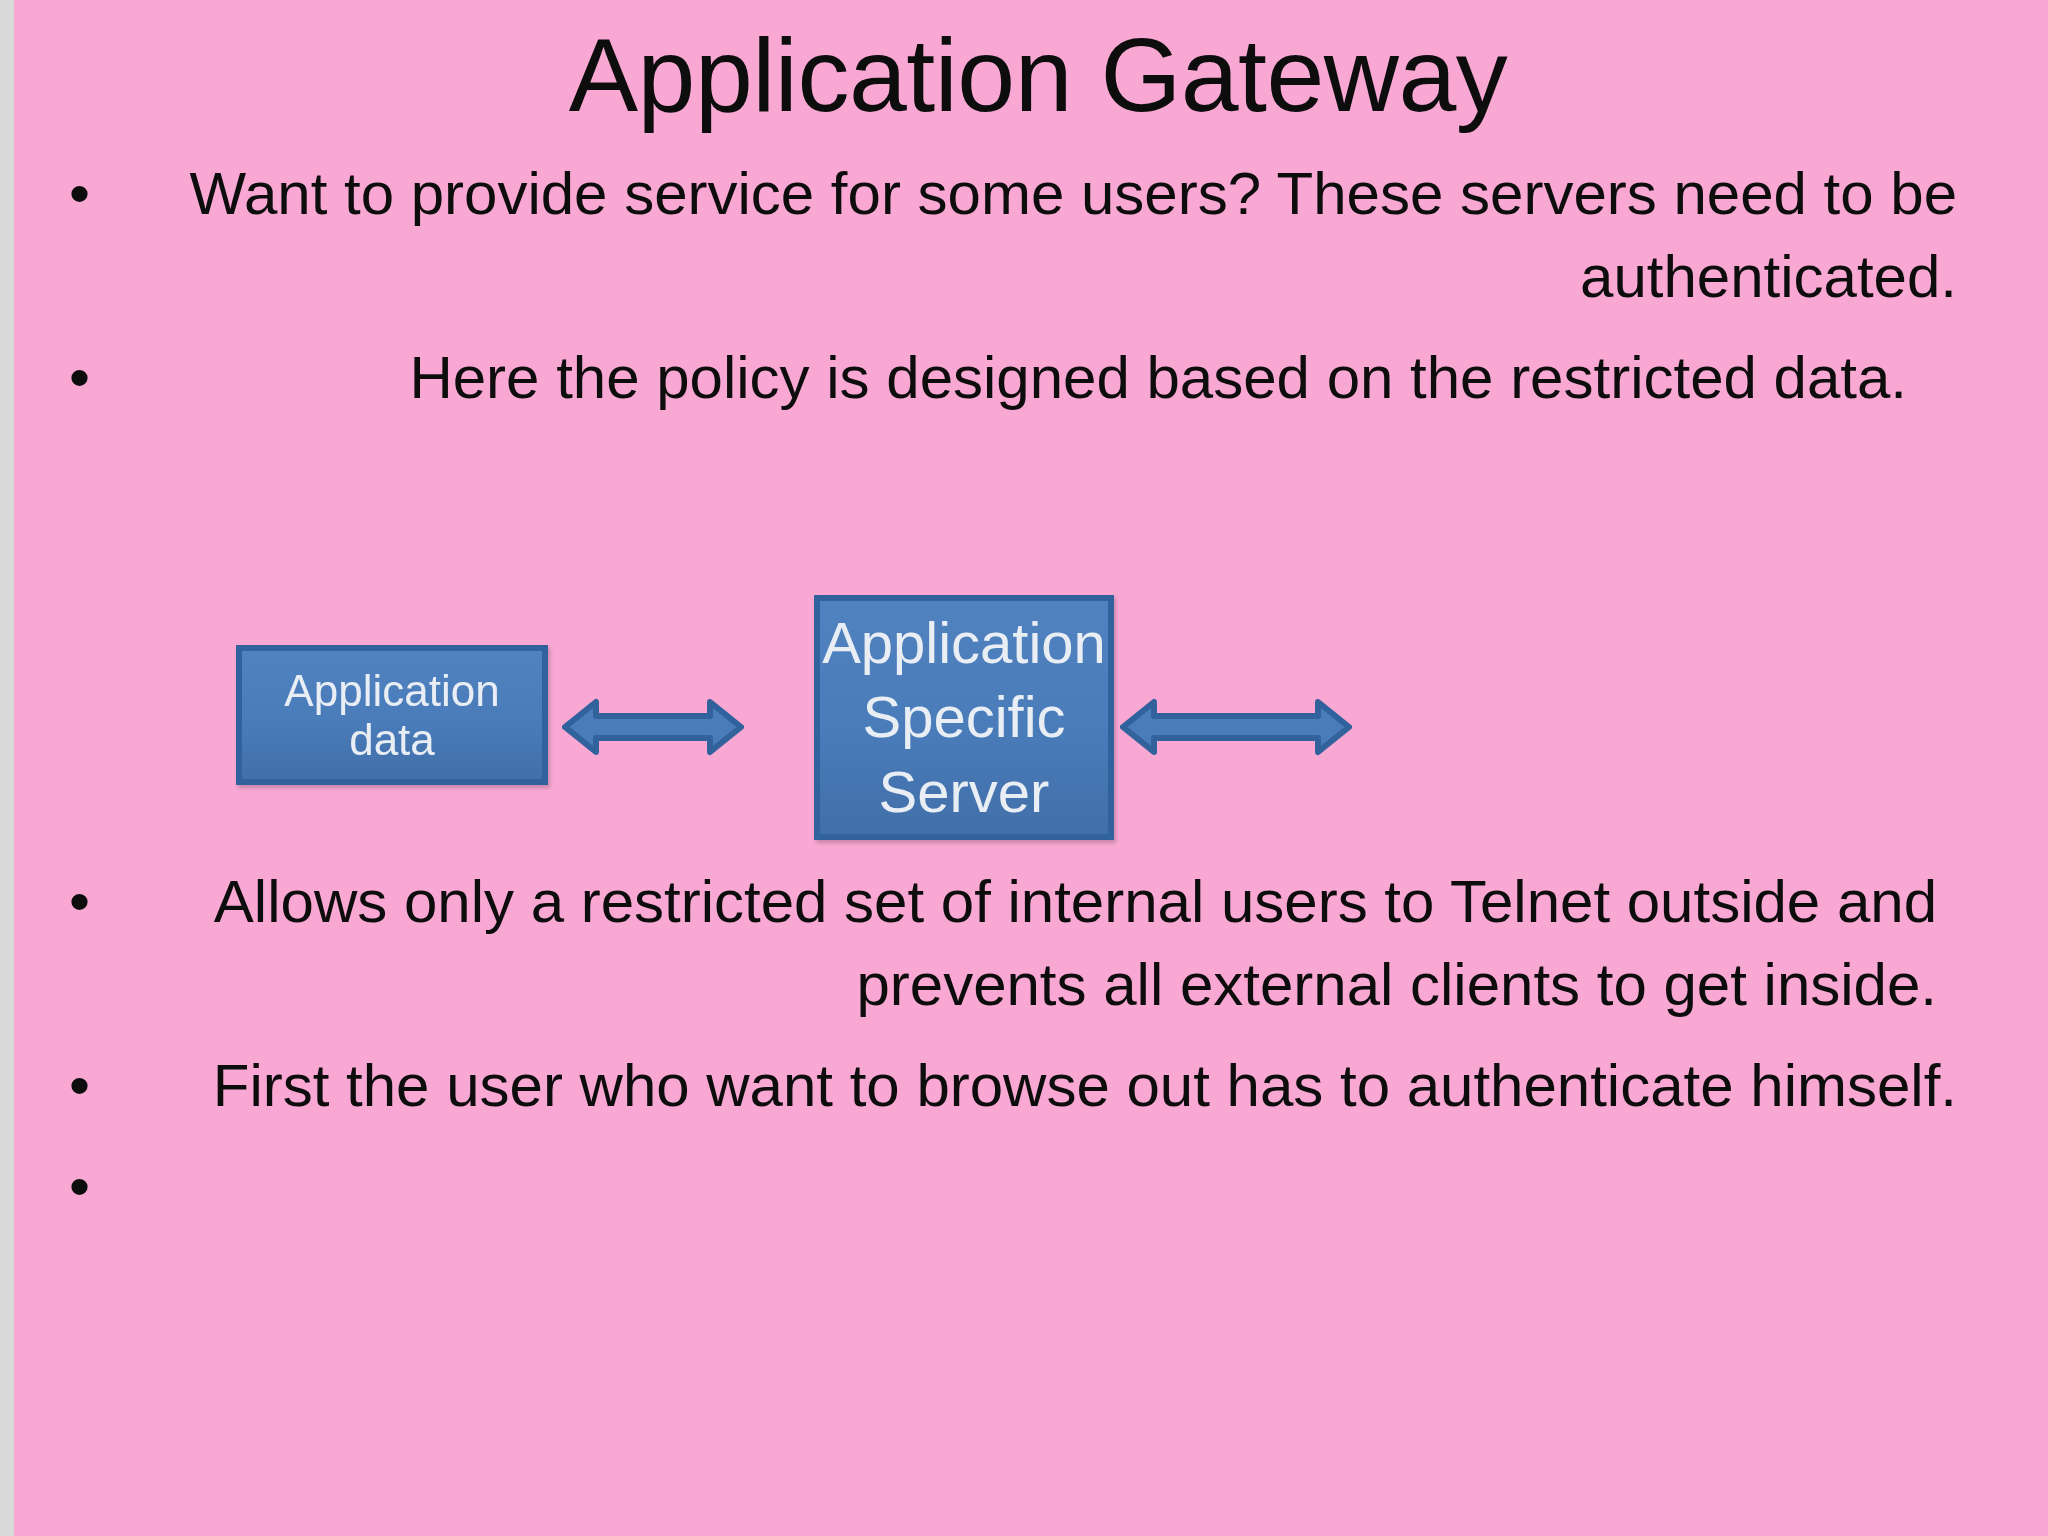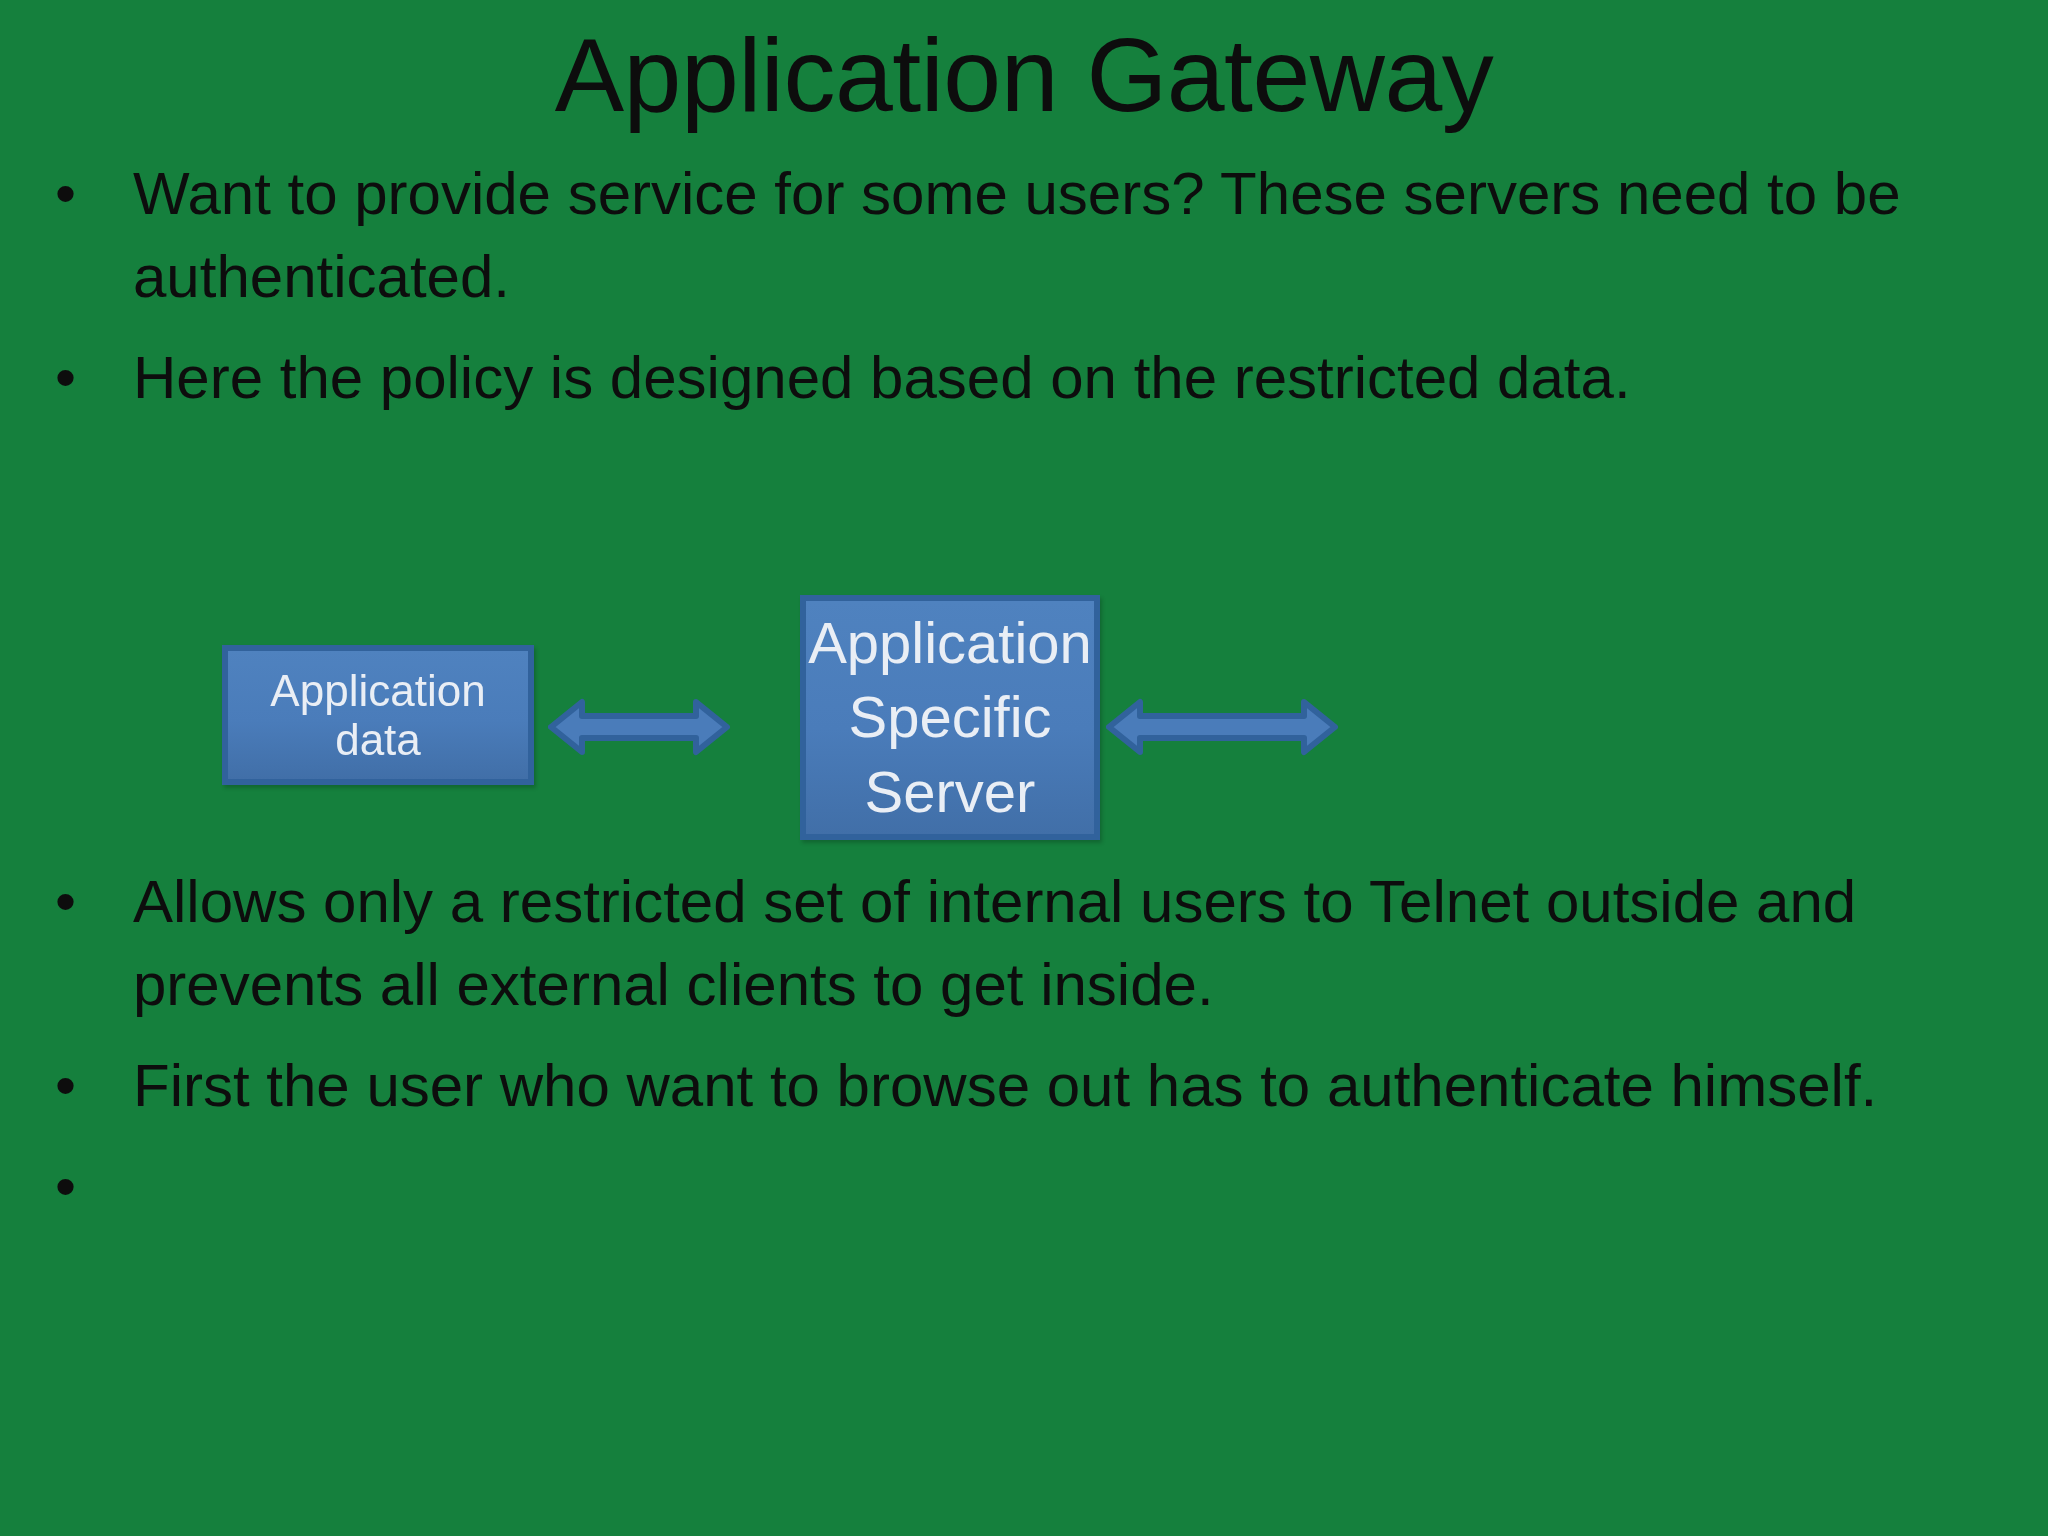--- a/index.html
+++ b/index.html
@@ -11,21 +11,22 @@
     height: 1536px;
     background: #d9d9da;
     font-family: "Liberation Sans", sans-serif;
     overflow: hidden;
     position: relative;
   }
 
   #slide {
     position: absolute;
     inset: 0;
-    background: #15803d;
+    background: #f9a8d4;
+    margin-left: 14px;
   }
 
   
   .slide-title {
     position: absolute;
     top: 14px;
     left: 0;
     width: 2048px;
     text-align: center;
     font-size: 104px;
@@ -62,20 +63,21 @@
     width: 40px;
     font-size: 60px;
     line-height: 83px;
     color: #0d0d0d;
     text-align: left;
   }
 
   .bullet-item .bullet-text {
     display: block;
     max-width: 1810px;
+    text-align: right;
   }
 
   .bullet-item.narrow .bullet-text { max-width: 1760px; }
   .bullet-item.b3 .bullet-text { max-width: 1790px; }
   .bullet-item.b5 .bullet-text { max-width: 1710px; }
 
   
   .diagram {
     position: absolute;
     left: 0;

